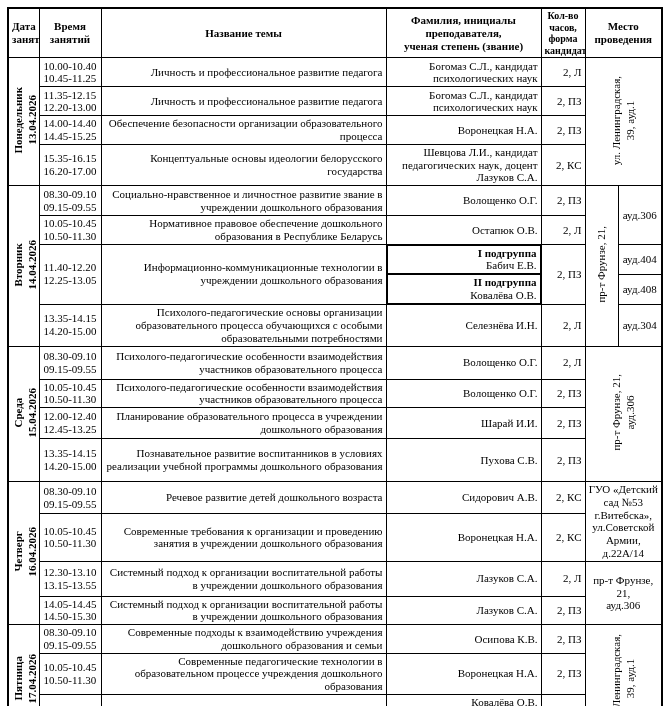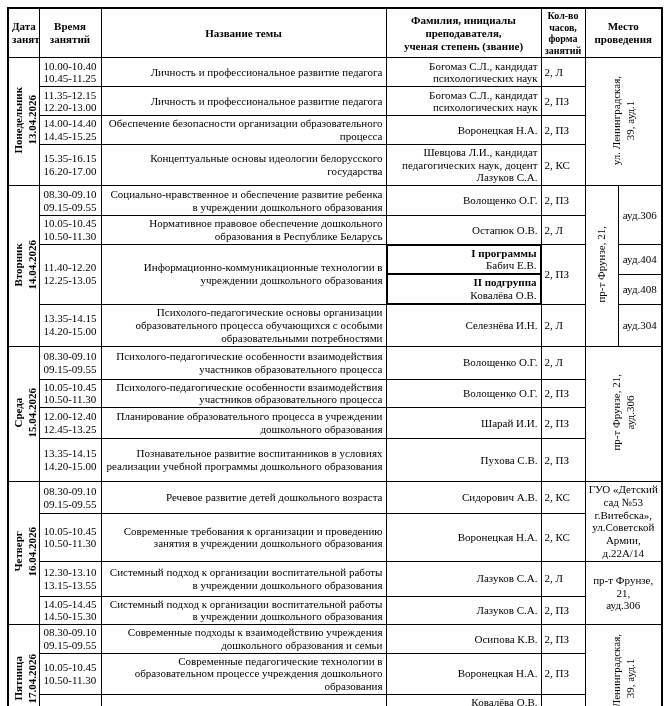--- a/index.html
+++ b/index.html
@@ -27,21 +27,21 @@
     vertical-align: middle;
     font-size: 11px;
     line-height: 1.16;
     overflow: hidden;
   }
   th { font-weight: bold; text-align: center; }
   th.small { font-size: 9.5px; }
   td.time   { text-align: center; white-space: pre-line; }
   td.topic  { text-align: right; }
   td.teach  { text-align: right; white-space: pre-line; }
-  td.hours  { text-align: left; }
+  td.hours  { text-align: right; }
   td.place  { text-align: center; }
   td.room   { text-align: center; }
   td.placeh { text-align: center; white-space: pre-line; font-size: 10px; line-height: 1.15; padding: 1px 1px; }
   .vt {
     display: inline-block;
     writing-mode: vertical-rl;
     transform: rotate(180deg);
     white-space: pre-line;
     line-height: 1.25;
   }
@@ -68,21 +68,21 @@
   <tbody>
         <tr style="height:40px">
     <th class="small pre">Дата занятий</th>
     <th>Время занятий</th>
     <th>Название темы</th>
     <th class="pre">Фамилия, инициалы преподавателя,
 ученая степень (звание)</th>
     <th class="pre" style="font-size:10px">Кол-во
 часов,
 форма
-занятий</th>
+кандидат</th>
     <th colspan="2">Место проведения</th>
   </tr>
 
   <tr style="height:29px">
     <td class="day" rowspan="4" style="text-align:center"><span class="vt"><span>Понедельник</span><br><span>13.04.2026</span></span></td>
     <td class="time">10.00-10.40
 10.45-11.25</td>
     <td class="topic">Личность и профессиональное развитие педагога</td>
     <td class="teach">Богомаз С.Л., кандидат психологических наук</td>
     <td class="hours">2, Л</td>
@@ -109,38 +109,38 @@
     <td class="topic">Концептуальные основы идеологии белорусского государства</td>
     <td class="teach">Шевцова Л.И., кандидат педагогических наук, доцент
 Лазуков С.А.</td>
     <td class="hours">2, КС</td>
   </tr>
 
   <tr style="height:30px">
     <td class="day" rowspan="5" style="text-align:center"><span class="vt"><span>Вторник</span><br><span>14.04.2026</span></span></td>
     <td class="time">08.30-09.10
 09.15-09.55</td>
-    <td class="topic">Социально-нравственное и обеспечение развитие ребенка в учреждении дошкольного образования</td>
+    <td class="topic">Социально-нравственное и личностное развитие звание в учреждении дошкольного образования</td>
     <td class="teach">Волощенко О.Г.</td>
     <td class="hours">2, ПЗ</td>
     <td class="place" rowspan="5"><span class="vt">пр-т Фрунзе, 21,</span></td>
     <td class="room" rowspan="2">ауд.306</td>
   </tr>
   <tr style="height:28px">
     <td class="time">10.05-10.45
 10.50-11.30</td>
     <td class="topic">Нормативное правовое обеспечение дошкольного образования в Республике Беларусь</td>
     <td class="teach">Остапюк О.В.</td>
     <td class="hours">2, Л</td>
   </tr>
   <tr style="height:28px">
     <td class="time" rowspan="2">11.40-12.20
 12.25-13.05</td>
     <td class="topic" rowspan="2">Информационно-коммуникационные технологии в учреждении дошкольного образования</td>
-    <td class="teach grp"><b>I программы</b><br><span>Бабич Е.В.</span></td>
+    <td class="teach grp"><b>I подгруппа</b><br><span>Бабич Е.В.</span></td>
     <td class="hours" rowspan="2">2, ПЗ</td>
     <td class="room">ауд.404</td>
   </tr>
   <tr style="height:28px">
     <td class="teach grp"><b>II подгруппа</b><br><span>Ковалёва О.В.</span></td>
     <td class="room">ауд.408</td>
   </tr>
   <tr style="height:42px">
     <td class="time">13.35-14.15
 14.20-15.00</td>

